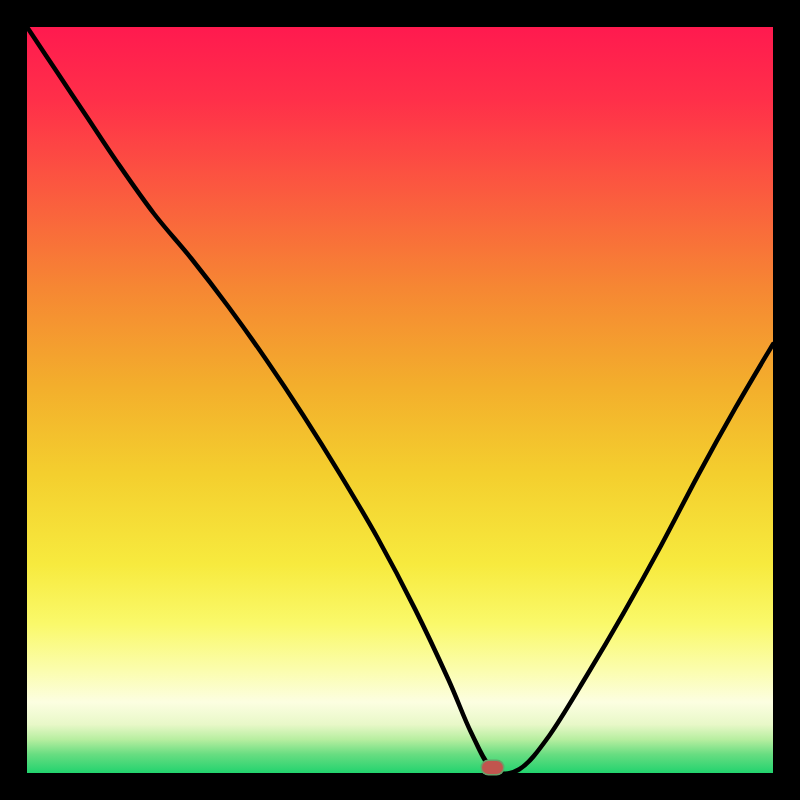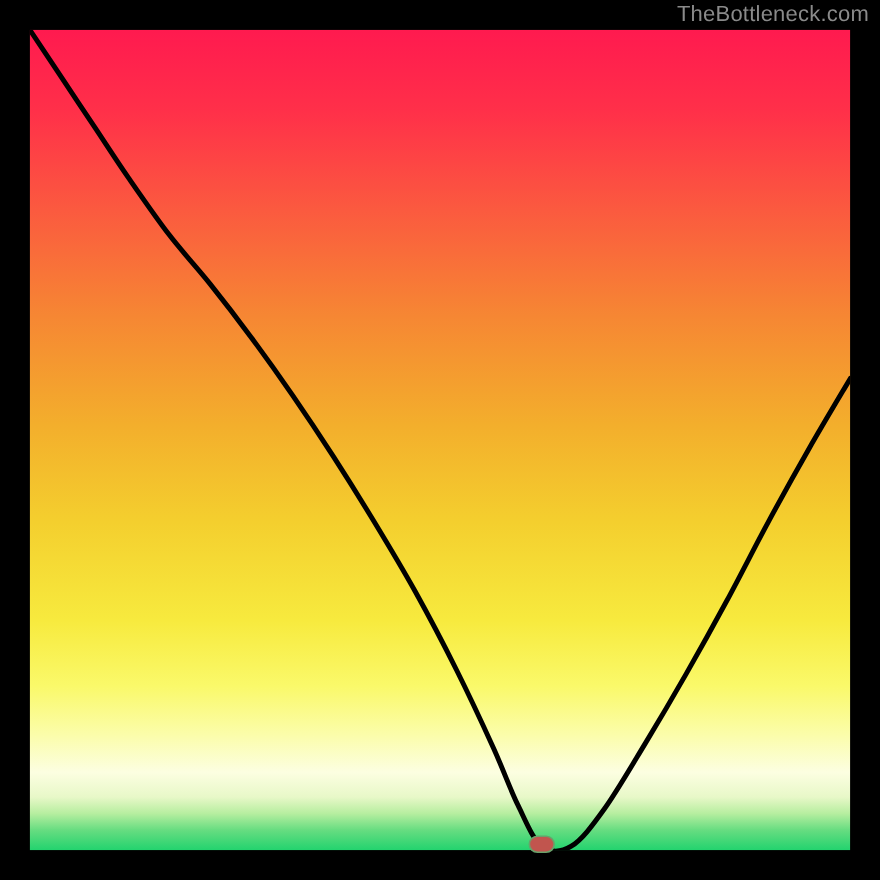--- a/index.html
+++ b/index.html
@@ -45,21 +45,20 @@
     width: 21px;
     height: 13px;
     border-radius: 7px;
   }
 </style>
 </head>
 <body>
 
 <div class="frame">
 
-  <div class="attribution">TheBottleneck.com</div>
 
   <div class="plot" id="plot" style="left: 27px; top: 27px; width: 746px; height: 746px;">
 
     <svg class="grad" viewBox="0 0 746 746" preserveAspectRatio="none">
       <defs>
         <linearGradient id="bgGrad" x1="0" y1="0" x2="0" y2="1">
             <stop offset="0.00%" stop-color="#ff1a4f"></stop>
             <stop offset="10.00%" stop-color="#ff3049"></stop>
             <stop offset="22.00%" stop-color="#fb5a3f"></stop>
             <stop offset="35.00%" stop-color="#f68733"></stop>

